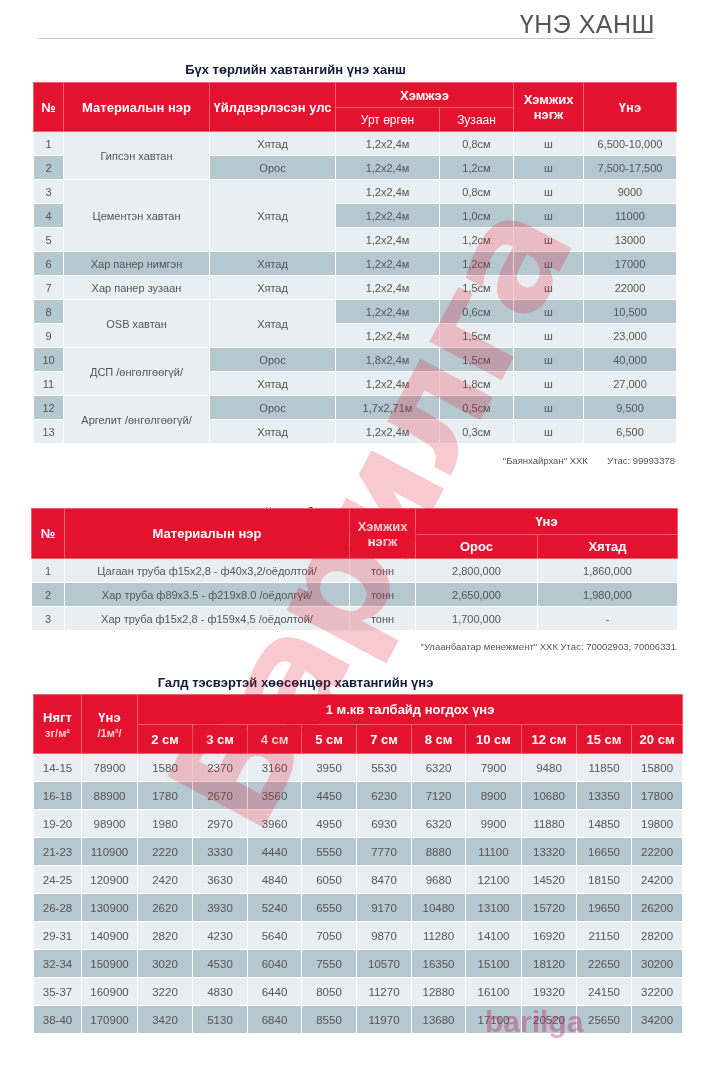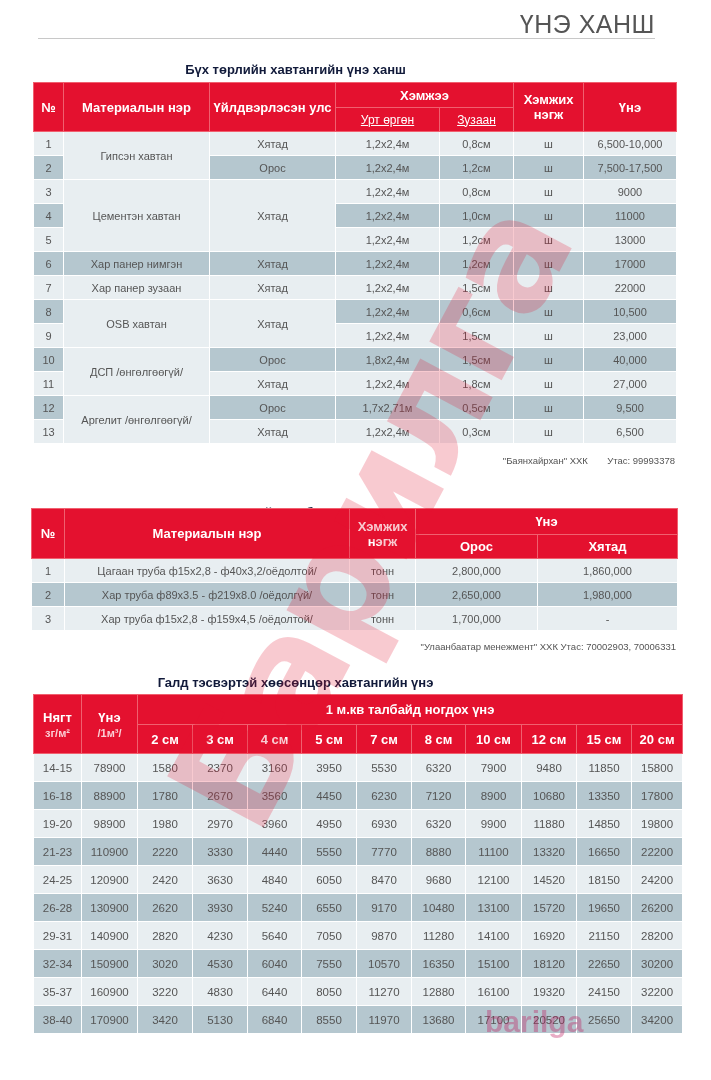--- a/index.html
+++ b/index.html
@@ -3,21 +3,21 @@
 <meta charset="utf-8">
 <style>
   html, body { margin:0; padding:0; }
   body { width:711px; height:1080px; background:#ffffff; position:relative; overflow:hidden;
          font-family:"Liberation Sans", sans-serif; color:#444; }
   .page-title { position:absolute; right:56px; top:10px; font-size:25px; color:#555; letter-spacing:0.5px; font-weight:normal; }
   .title-rule { position:absolute; left:38px; right:56px; top:38px; height:1px; background:#c8c8c8; }
   .sec-title { position:absolute; left:0; width:591px; text-align:center; font-weight:bold; font-size:13px; color:#111a3a; }
   table { position:absolute; border-collapse:collapse; table-layout:fixed; }
   th { background:#e4112f; color:#fff; font-weight:bold; font-size:13px; border:1px solid #f0606f; padding:0; text-align:center; }
-  th.sub { font-weight:normal; font-size:12px;text-decoration:underline; }
+  th.sub { font-weight:normal; font-size:12px; }
   td { font-size:11px; color:#555; text-align:center; padding:0; border:1px solid #ffffff; }
   .light { background:#e8eef1; }
   .dark { background:#b5c7cf; }
   .note { position:absolute; font-size:9.5px; color:#555; right:36px; }
   
   #t1 { left:33px; top:82px; width:643px; }
   #t1 th.top { height:24px; }
   #t1 th.bot { height:23px; }
   #t1 td { height:23px; }
   

